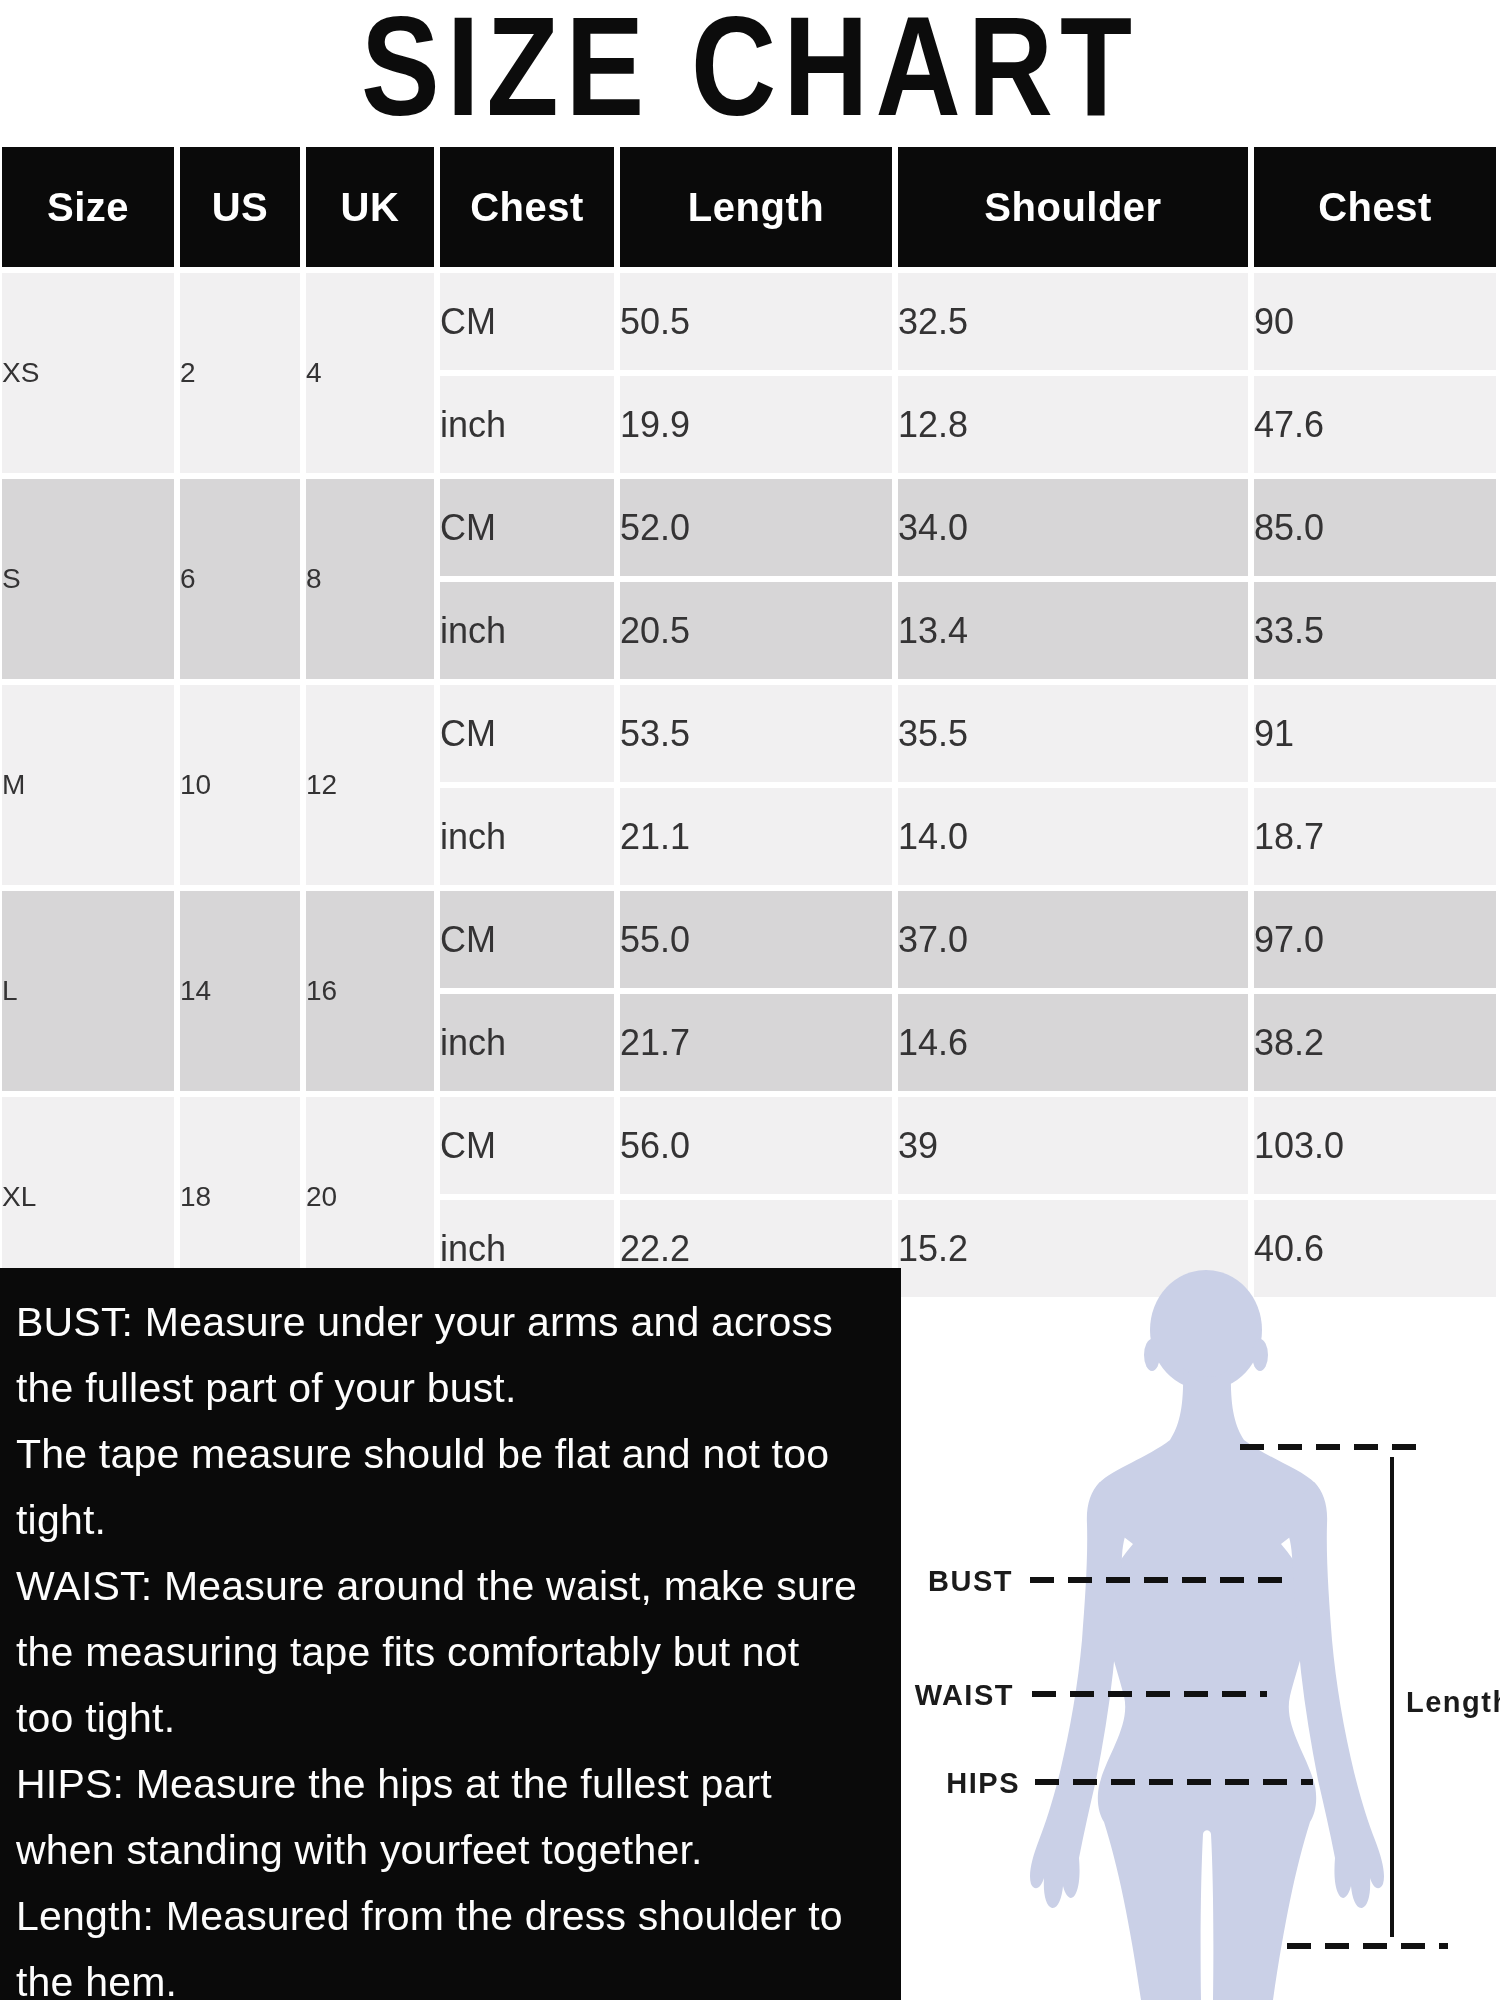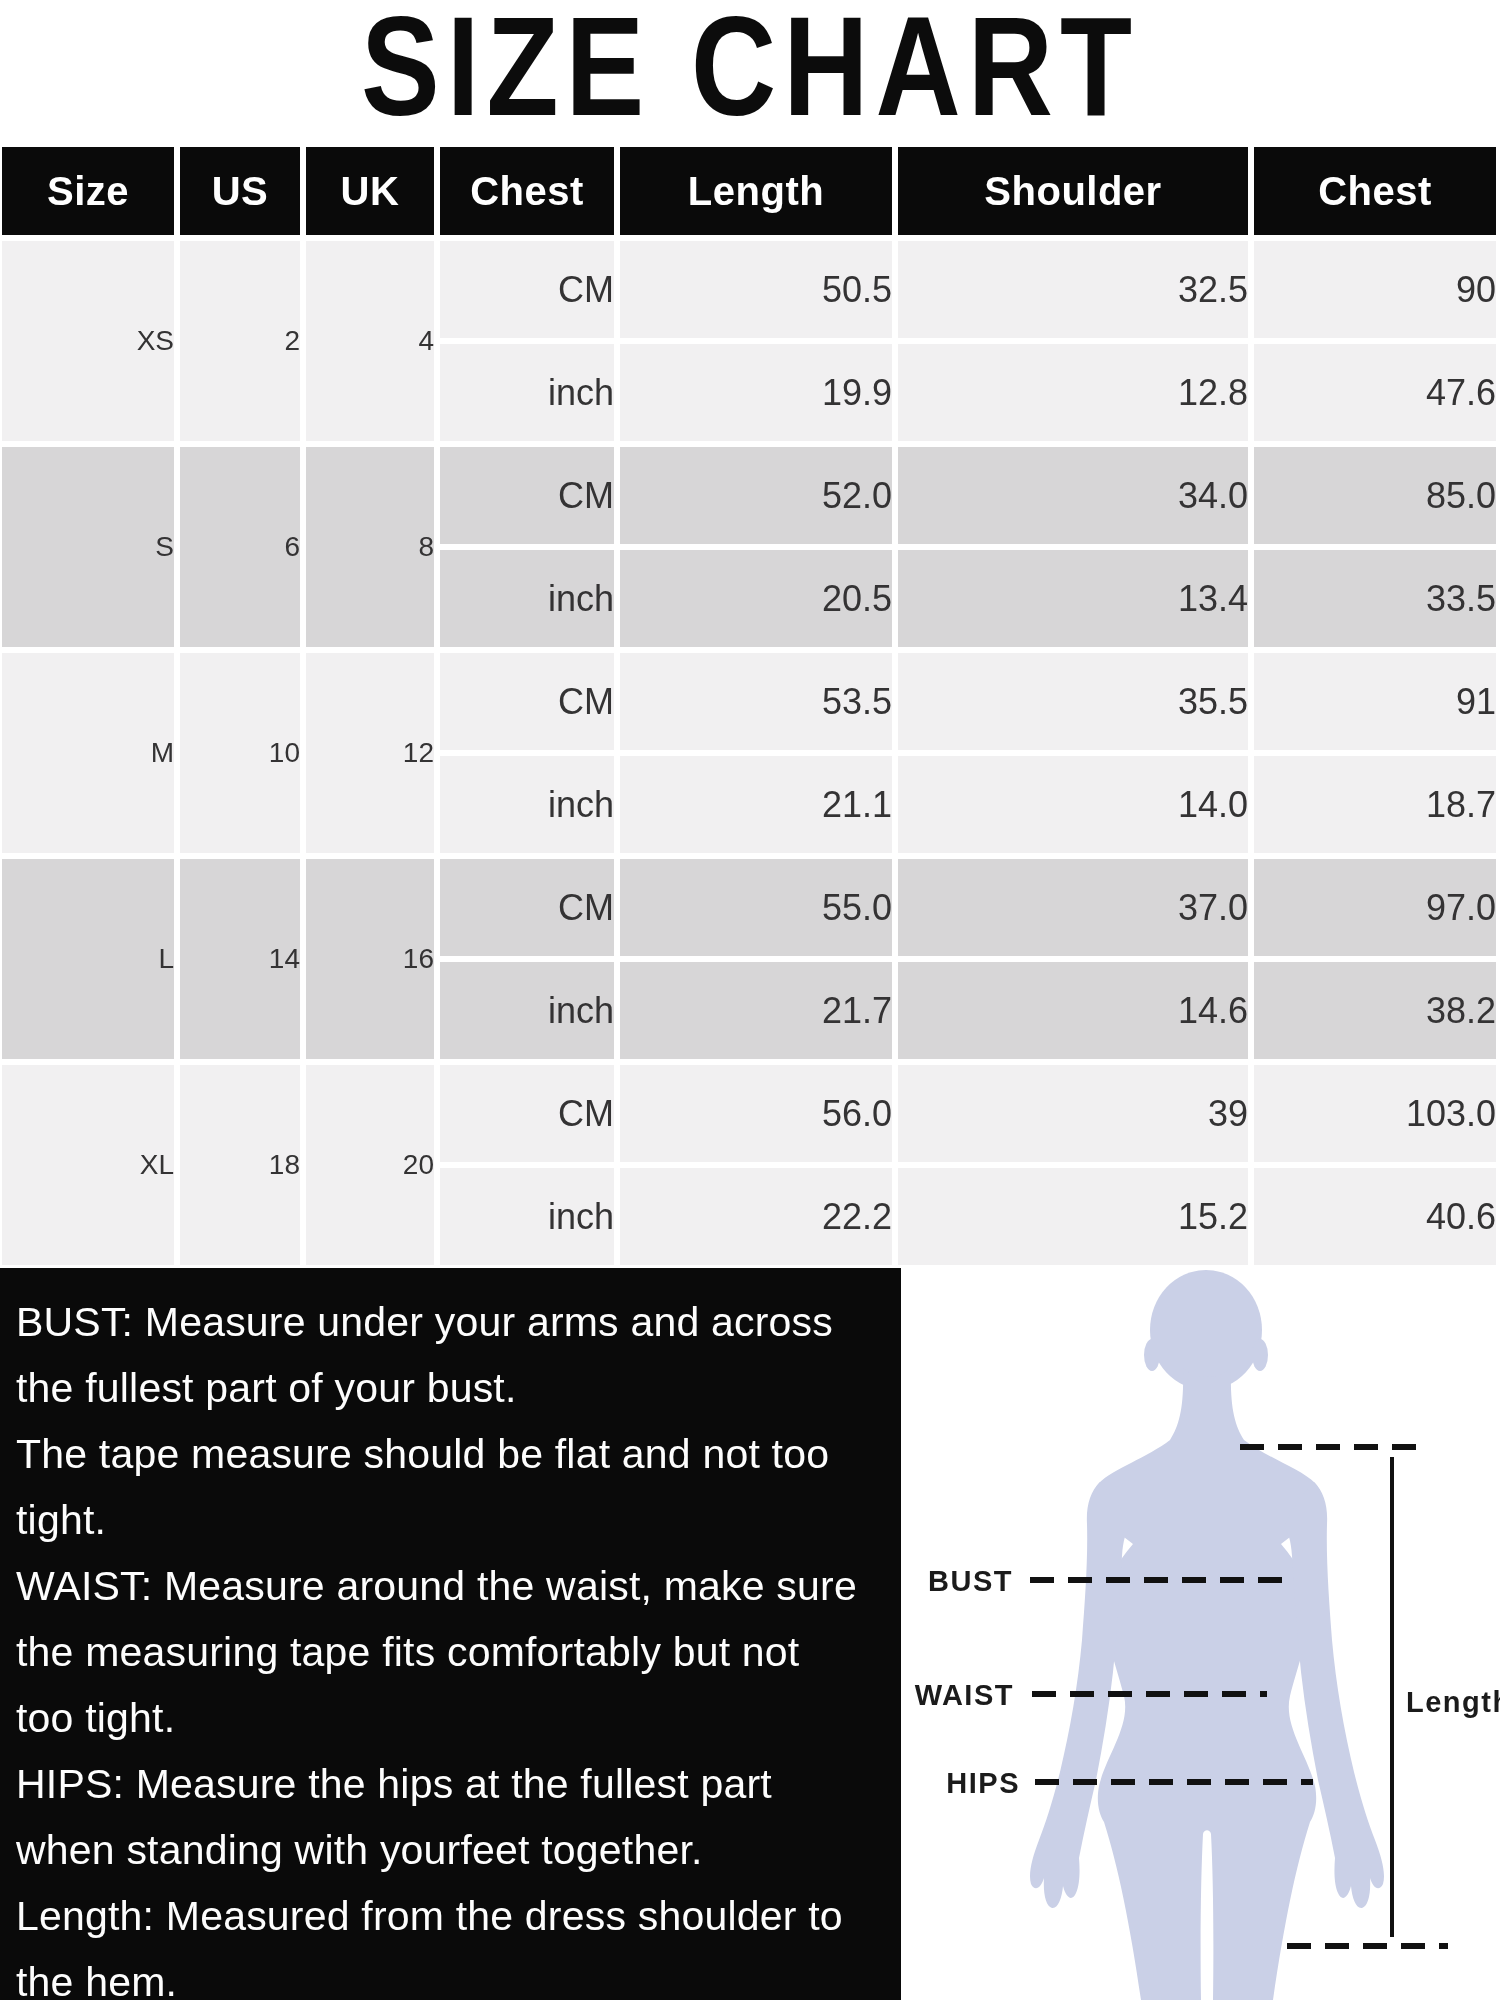--- a/index.html
+++ b/index.html
@@ -14,25 +14,25 @@
     line-height:130px;transform:scaleY(1.2);transform-origin:top center;
     white-space:nowrap;
   }
   
   table.size-table{
     position:absolute;left:-4px;top:141px;width:1506px;
     border-collapse:separate;border-spacing:6px;table-layout:fixed;
   }
   .size-table th{
     background:#0a0a0a;color:#ffffff;font-size:40px;font-weight:700;
-    height:88px;text-align:center;vertical-align:middle;padding:0;
+    height:88px;text-align:center;vertical-align:middle;padding:16px;
     letter-spacing:0.5px;
   }
   .size-table td{
-    text-align:right;vertical-align:middle;color:#343334;padding:0;
+    text-align:left;vertical-align:middle;color:#343334;padding:0;
     height:97px;font-size:36px;
   }
   .size-table .merged{font-size:28px;}
   tr.row-light td{background:#f1f0f1;}
   tr.row-dark td{background:#d7d6d7;}
   
   .notes-panel{
     position:absolute;left:0;top:1268px;width:901px;height:732px;
     background:#0a0a0a;color:#fdfdfd;box-sizing:border-box;
     padding:21px 0 0 16px;font-size:41px;line-height:66px;

